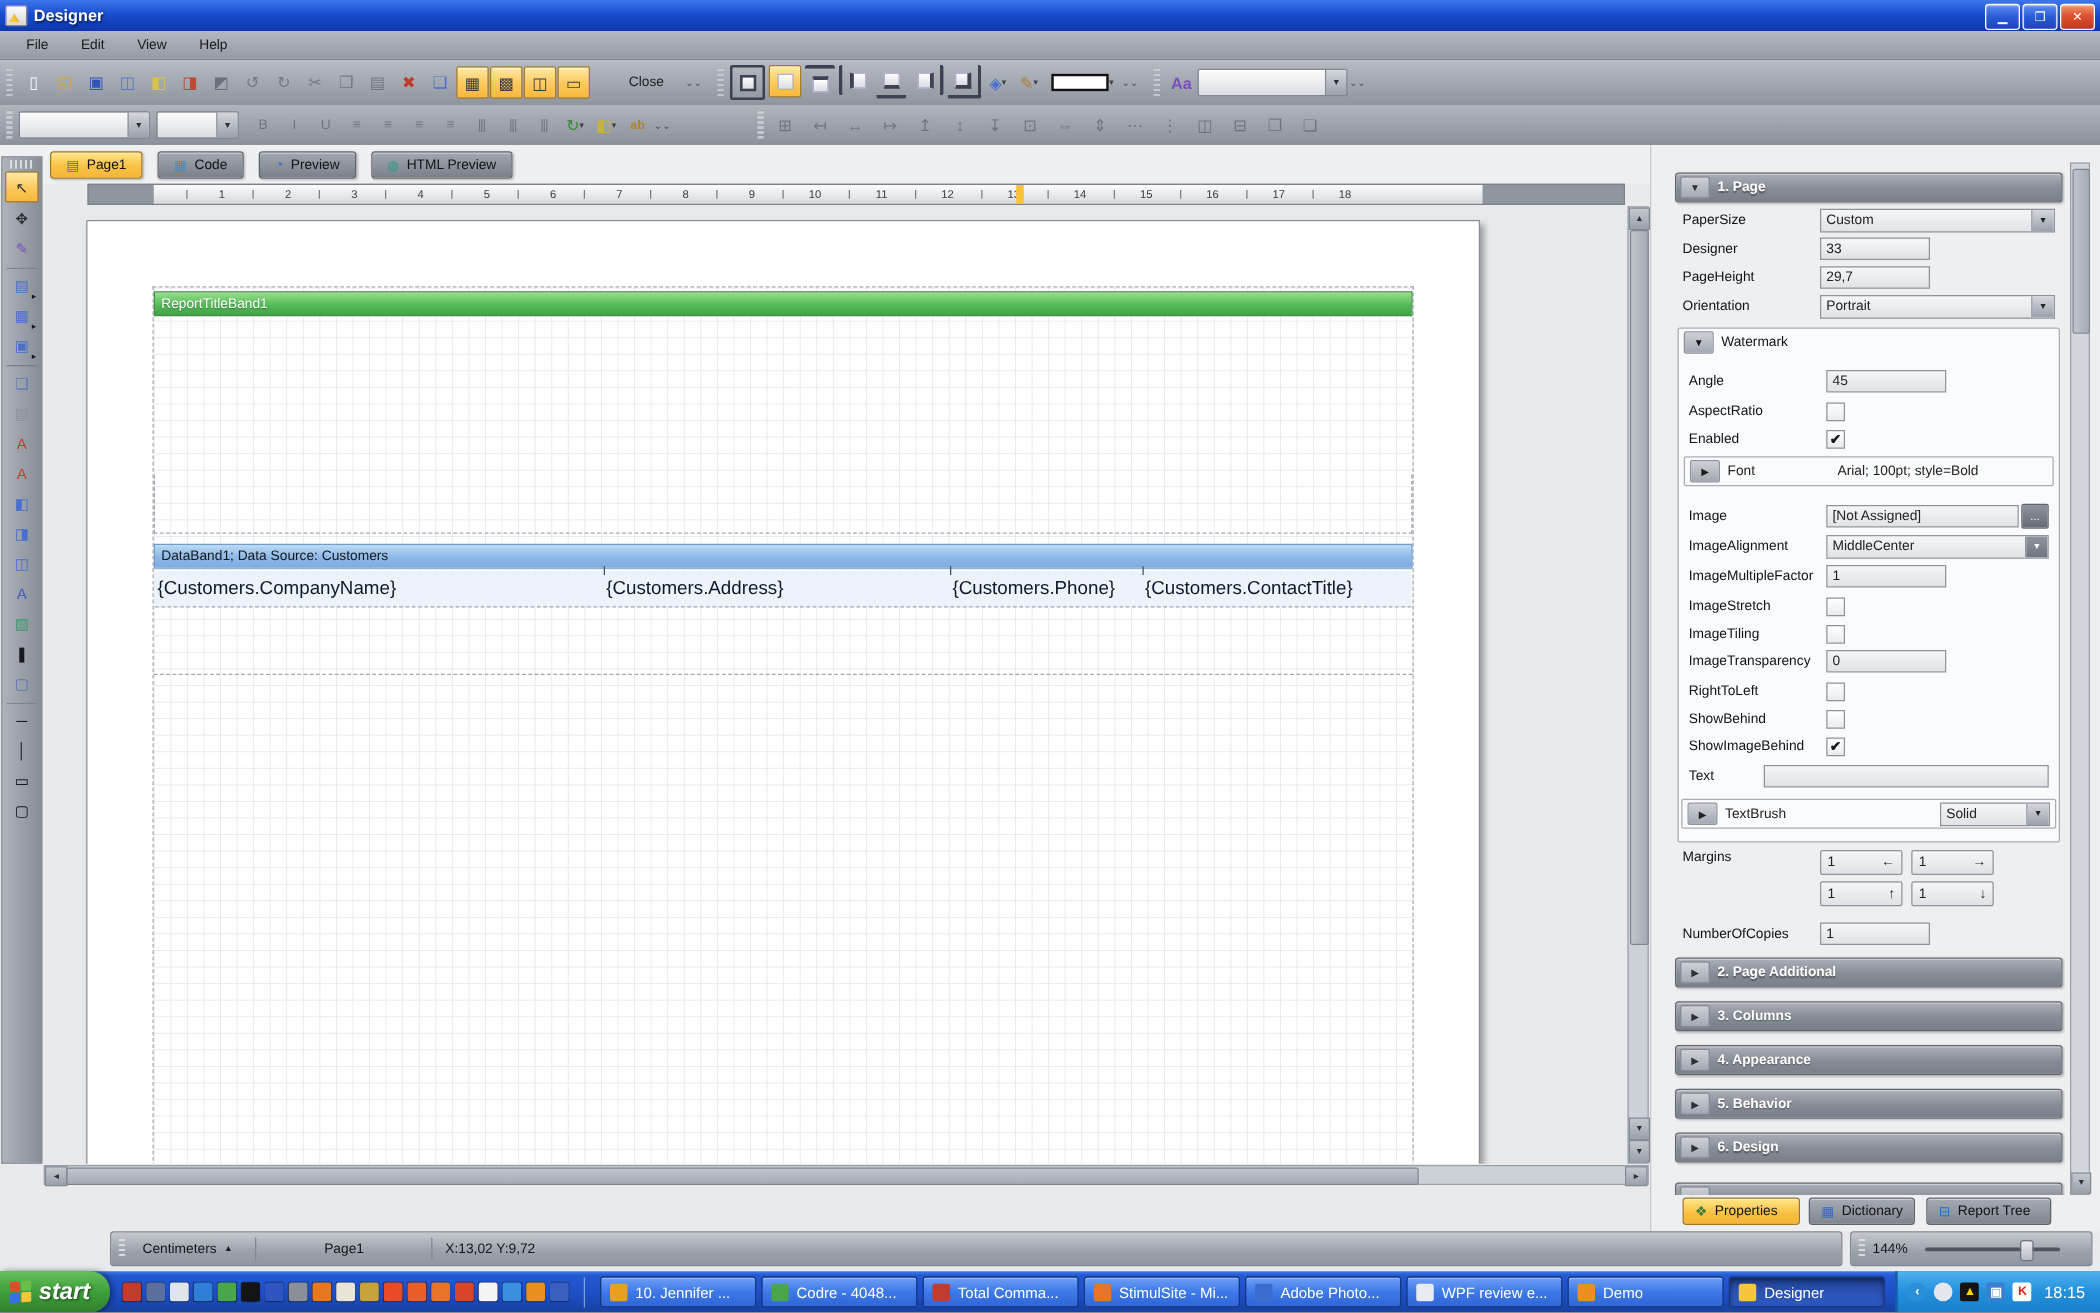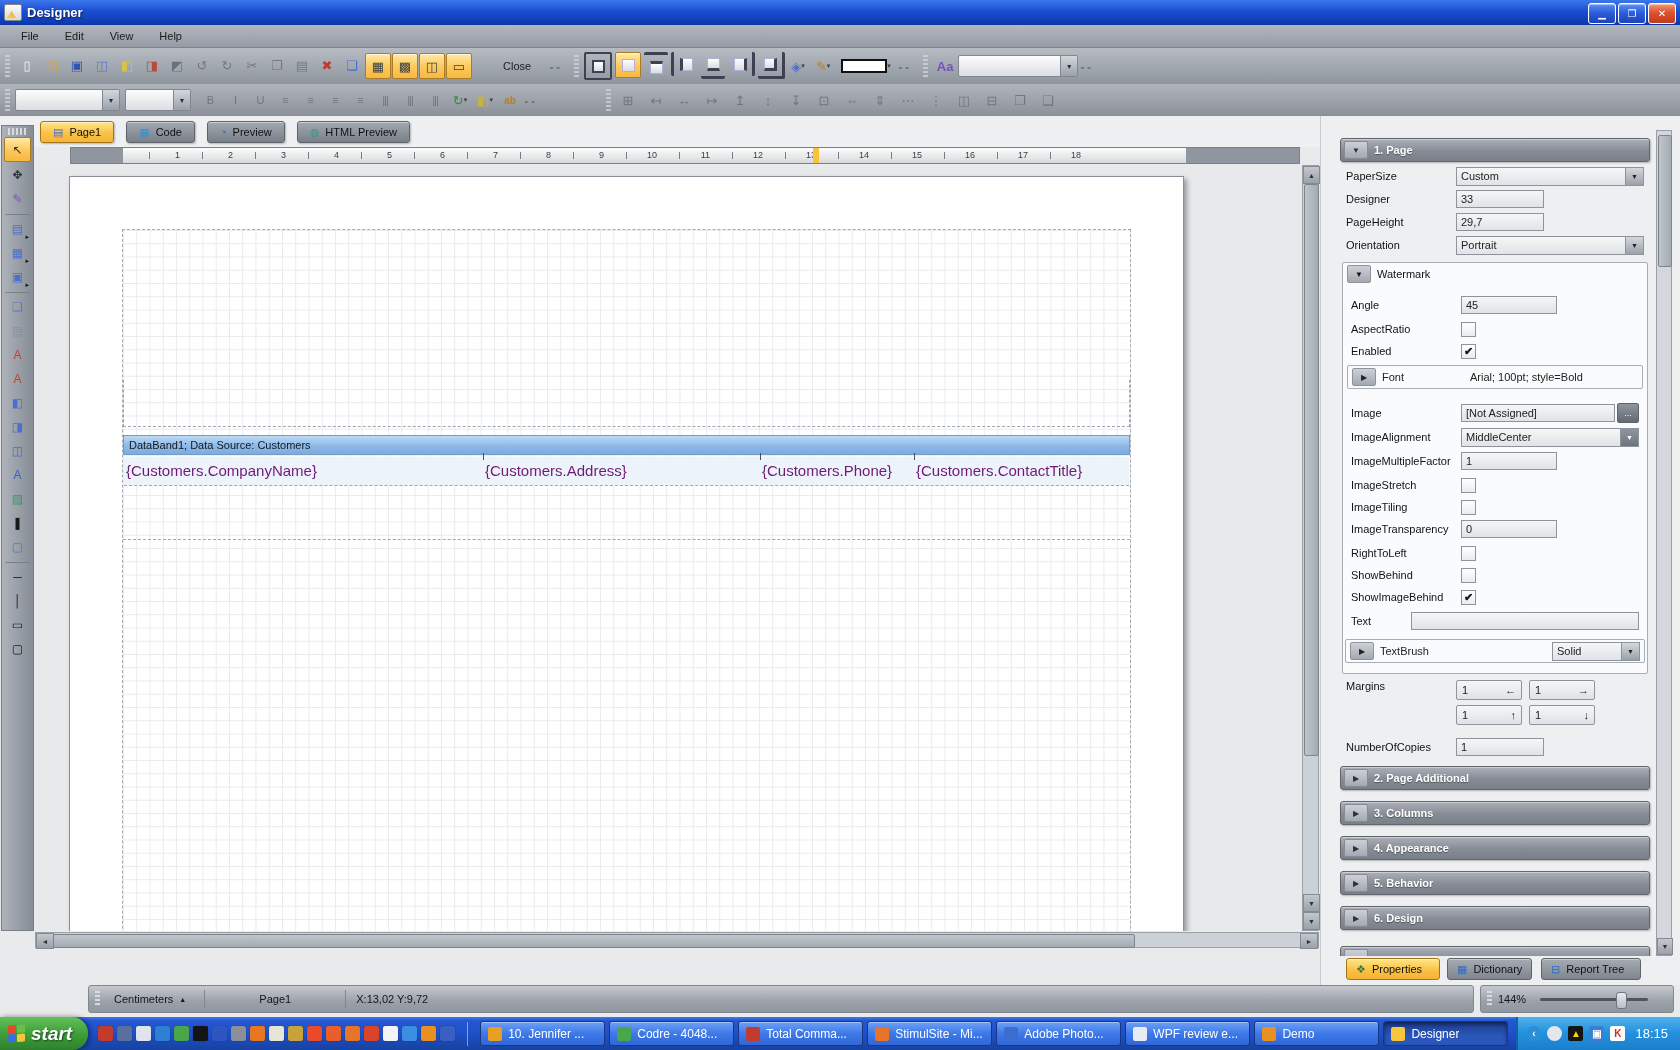--- a/index.html
+++ b/index.html
@@ -111,21 +111,21 @@
     border:1px solid #9aa7bc;}
   .header-content{position:absolute;left:0;top:150px;width:100%;height:47px;box-sizing:border-box;
     border:1px dashed #a2a7ae;border-top:none;}
   .orange-row{position:absolute;left:1px;top:152px;width:1005px;height:29px;
     background:linear-gradient(#dd8f3c,#d07c27 60%,#c97523);}
   .orange-row .col{position:absolute;top:1px;font-size:20px;font-weight:bold;color:#fff;white-space:nowrap;}
   .strip-data{top:205px;background:linear-gradient(#bcdaf4,#8db9e8 55%,#7dabdf);color:#14171c;
     border:1px solid #6f9cc9;}
   .data-row{position:absolute;left:1px;top:227px;width:1005px;height:28px;background:#edf3fb;
     border-bottom:1px dashed #a2a7ae;}
-  .data-row .fld{position:absolute;top:5px;font-size:15px;color:#701a75;white-space:nowrap;}
+  .data-row .fld{position:absolute;top:5px;font-size:15px;color:#0f172a;white-space:nowrap;}
   .strip-footer{top:279px;background:linear-gradient(#eff4fa,#ccd7e7 55%,#bac9de);color:#1c1e22;
     border:1px solid #9aa7bc;}
   .footer-content{position:absolute;left:0;top:299px;width:100%;height:10px;
     border-bottom:1px dashed #a2a7ae;}
   .tick{position:absolute;width:1px;height:7px;background:#4a4e54;top:-4px;}
   
   .vscroll{position:absolute;left:1302px;top:165px;width:17px;height:766px;background:#ccd1d7;
     border:1px solid #9aa0a8;box-sizing:border-box;}
   .hscroll{position:absolute;left:35px;top:932px;width:1284px;height:16px;background:#ccd1d7;
     border:1px solid #9aa0a8;box-sizing:border-box;}
@@ -641,20 +641,21 @@
           <span>▢</span>
           <span class="sub"></span>
         </div>
       </div>
   </div>
 
   <div class="canvas">
     <div class="page">
       <div class="design">
 
+        <div class="bandstrip strip-title">ReportTitleBand1</div>
 
         <div class="header-content"></div>
 
         <div class="bandstrip strip-data">DataBand1; Data Source: Customers</div>
         <div class="data-row">
           <span class="tick" style="left:359px"></span>
           <span class="tick" style="left:636px"></span>
           <span class="tick" style="left:790px"></span>
           <div style="display:contents">
             

